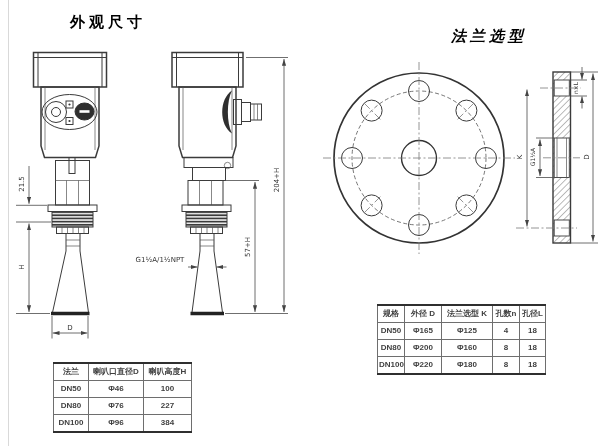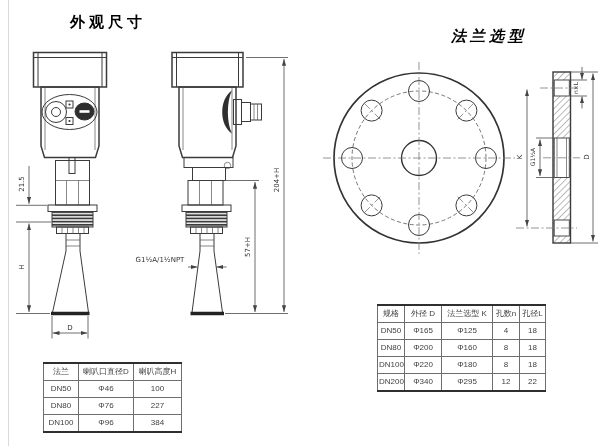--- a/index.html
+++ b/index.html
@@ -21,24 +21,24 @@
   svg .cl   { stroke:#7a7a7a; stroke-width:0.8; fill:none; stroke-dasharray:8 2.5 2 2.5; }
   svg .dash { stroke:#666;    stroke-width:0.9; fill:none; stroke-dasharray:4 2.5; }
   svg text.dim  { font:7px "DejaVu Sans", sans-serif; fill:#333; text-anchor:middle; dominant-baseline:central; }
   svg text.dim2 { font:6px "DejaVu Sans", sans-serif; fill:#333; text-anchor:middle; dominant-baseline:central; }
   table.tbl {
     position:absolute; border-collapse:collapse; table-layout:fixed;
     font:8px "Liberation Sans", sans-serif; color:#3f3f3f; text-align:center;
     border-top:2px solid #2f2f2f; border-bottom:2px solid #2f2f2f; background:#fff;
   }
   table.tbl th, table.tbl td {
-    border:1px solid #6e6e6e; font-weight:normal; padding:3px 1px; line-height:10px;
+    border:1px solid #6e6e6e; font-weight:bold; padding:3px 1px; line-height:10px;
     overflow:hidden; white-space:nowrap;
   }
-  #horn-table   { left:43px;  top:362px; width:138px; }
+  #horn-table   { left:53px;  top:362px; width:138px; }
   #flange-table { left:377px; top:304px; width:168px; }
 </style>
 </head>
 <body>
 
 <div id="canvas">
 
   <div id="title-left" class="title">外观尺寸</div>
   <div id="title-right" class="title">法兰选型</div>
 
@@ -277,23 +277,16 @@
           <td>8</td>
           <td>18</td>
         </tr>
         <tr>
           <td>DN100</td>
           <td>Φ220</td>
           <td>Φ180</td>
           <td>8</td>
           <td>18</td>
         </tr>
-        <tr>
-          <td>DN200</td>
-          <td>Φ340</td>
-          <td>Φ295</td>
-          <td>12</td>
-          <td>22</td>
-        </tr>
       </tbody>
     </table>
 
 </div>
 
 </body></html>

